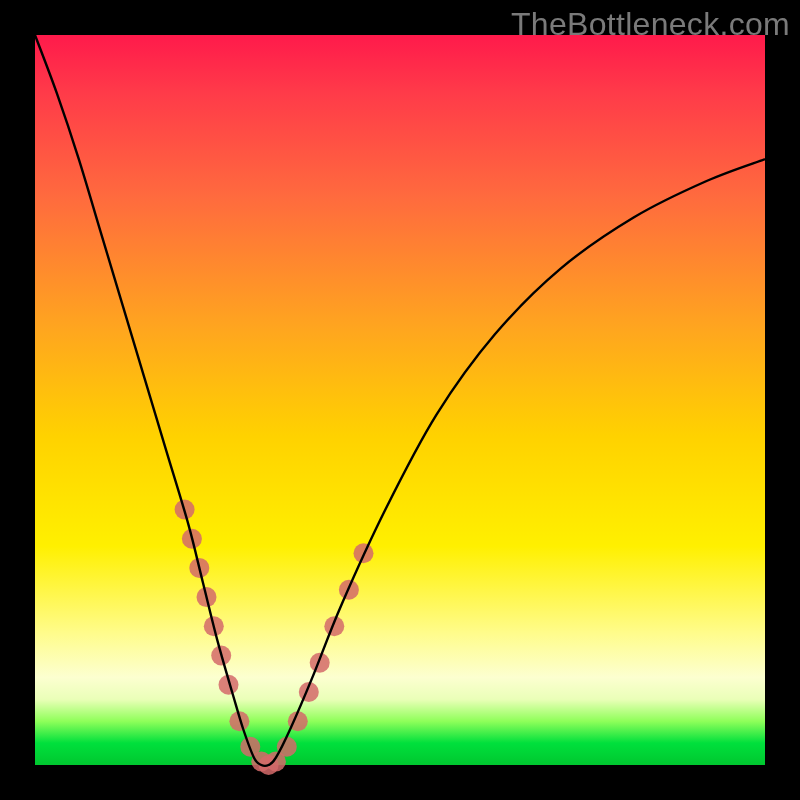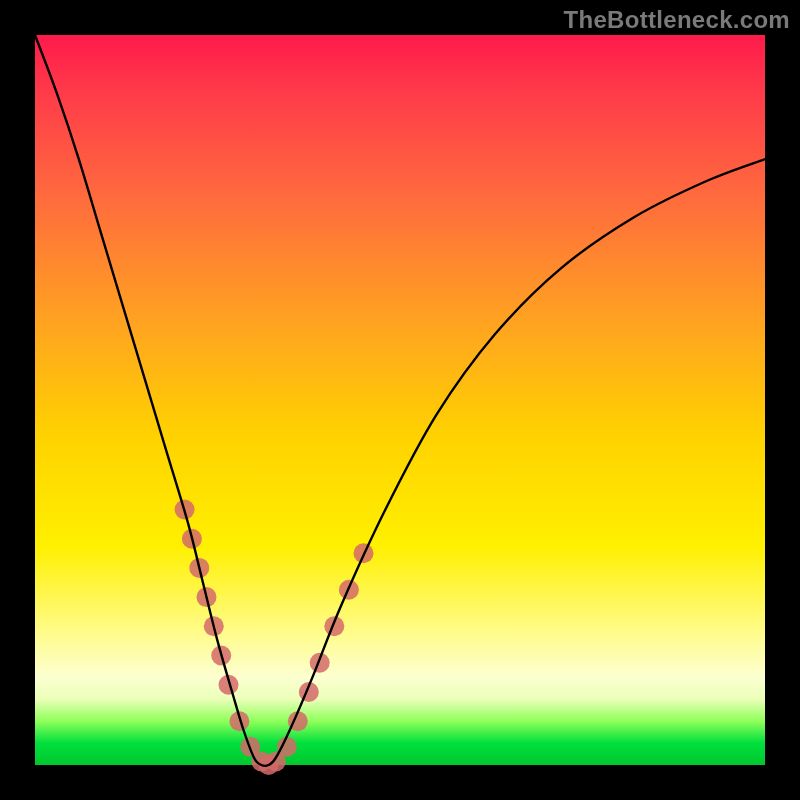--- a/index.html
+++ b/index.html
@@ -40,22 +40,22 @@
       #8fff5a 94%,
       #00e03c 97%,
       #00c72f 100%
     );
   }
   .watermark {
     position: absolute;
     top: 6px;
     right: 10px;
     color: #7a7a7a;
-    font-size: 24px;
-    font-weight: 700;
+    font-size: 32px;
+    font-weight: 400;
     letter-spacing: 0.3px;
     user-select: none;
   }
   svg.curve {
     position: absolute;
     left: 0;
     top: 0;
     width: 730px;
     height: 730px;
     overflow: visible;

